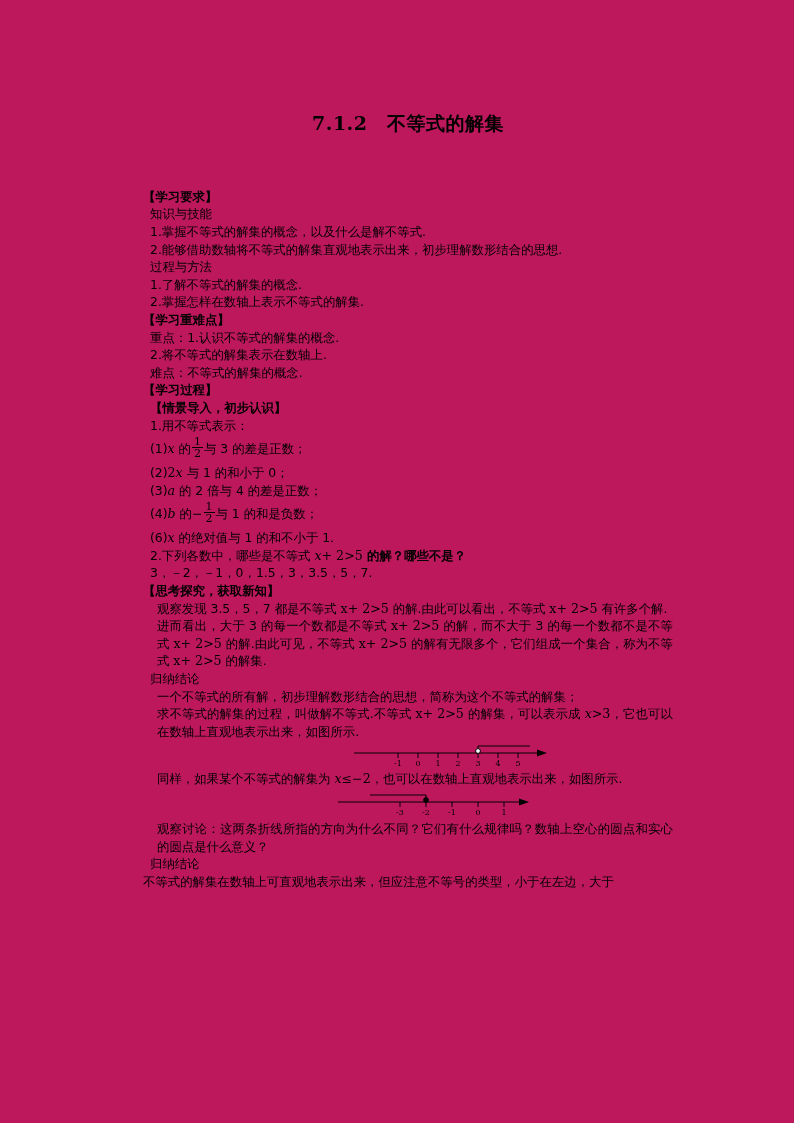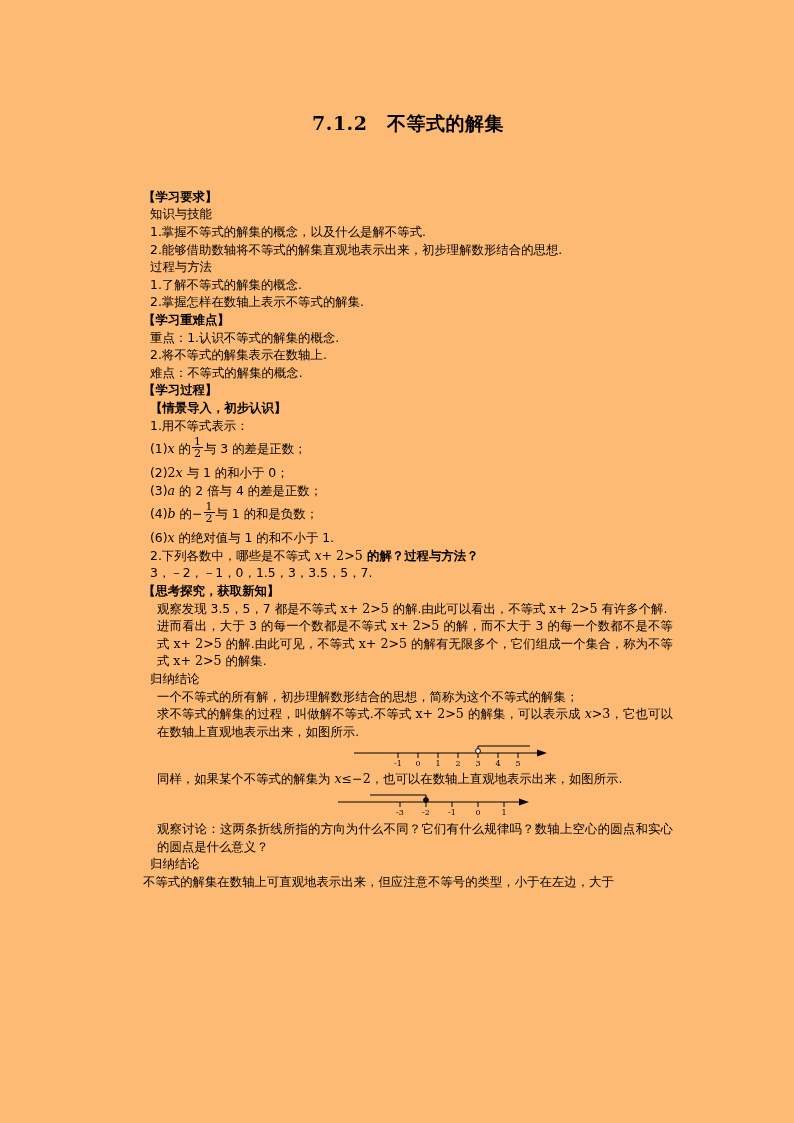--- a/index.html
+++ b/index.html
@@ -13,21 +13,21 @@
     height: 1123px;
     font-family: "DejaVu Sans", "Liberation Sans", sans-serif;
     color: #000000;
     -webkit-font-smoothing: none;
   }
   .page {
     position: relative;
     width: 794px;
     height: 1123px;
     box-sizing: border-box;
-    background: #fdba74;
+    background: #be185d;
     overflow: hidden;
   }
   .content {
     position: absolute;
     left: 143px;
     top: 0;
     width: 530px;
   }
   .doc-title {
     margin: 0;
@@ -128,21 +128,21 @@
 
       <p class="ln ind1"><span>(2)</span><span class="mnum">2</span><span class="mvar">x</span><span> 与 1 的和小于 0；</span></p>
 
       <p class="ln ind1"><span>(3)</span><span class="mvar">a</span><span> 的 2 倍与 4 的差是正数；</span></p>
 
       <p class="ln ind1 tall"><span>(4)</span><span class="mvar">b</span><span> 的</span><span class="mnum">−</span><span class="frac"><span class="num">1</span><span class="den">2</span></span><span>与 1 的和是负数；</span></p>
 
 
       <p class="ln ind1"><span>(6)</span><span class="mvar">x</span><span> 的绝对值与 1 的和不小于 1.</span></p>
 
-      <p class="ln ind1"><span>2.下列各数中，哪些是不等式 </span><span class="mvar">x</span><span class="mnum">+ 2&gt;5</span><span class="q"> 的解？过程与方法？</span></p>
+      <p class="ln ind1"><span>2.下列各数中，哪些是不等式 </span><span class="mvar">x</span><span class="mnum">+ 2&gt;5</span><span class="q"> 的解？哪些不是？</span></p>
 
       <p class="ln ind1">3，－2，－1，0，1.5，3，3.5，5，7.</p>
 
       <p class="ln bracket">【思考探究，获取新知】</p>
 
       <p class="ln ind2"><span>观察发现 3.5，5，7 都是不等式 </span><span class="mnum">x+ 2&gt;5</span><span> 的解.由此可以看出，不等式 </span><span class="mnum">x+ 2&gt;5</span><span> 有许多个解.</span></p>
 
       <p class="ln ind2"><span>进而看出，大于 3 的每一个数都是不等式 </span><span class="mnum">x+ 2&gt;5</span><span> 的解，而不大于 3 的每一个数都不是不等式 </span><span class="mnum">x+ 2&gt;5</span><span> 的解.由此可见，不等式 </span><span class="mnum">x+ 2&gt;5</span><span> 的解有无限多个，它们组成一个集合，称为不等式 </span><span class="mnum">x+ 2&gt;5</span><span> 的解集.</span></p>
 
       <p class="ln ind1">归纳结论</p>

